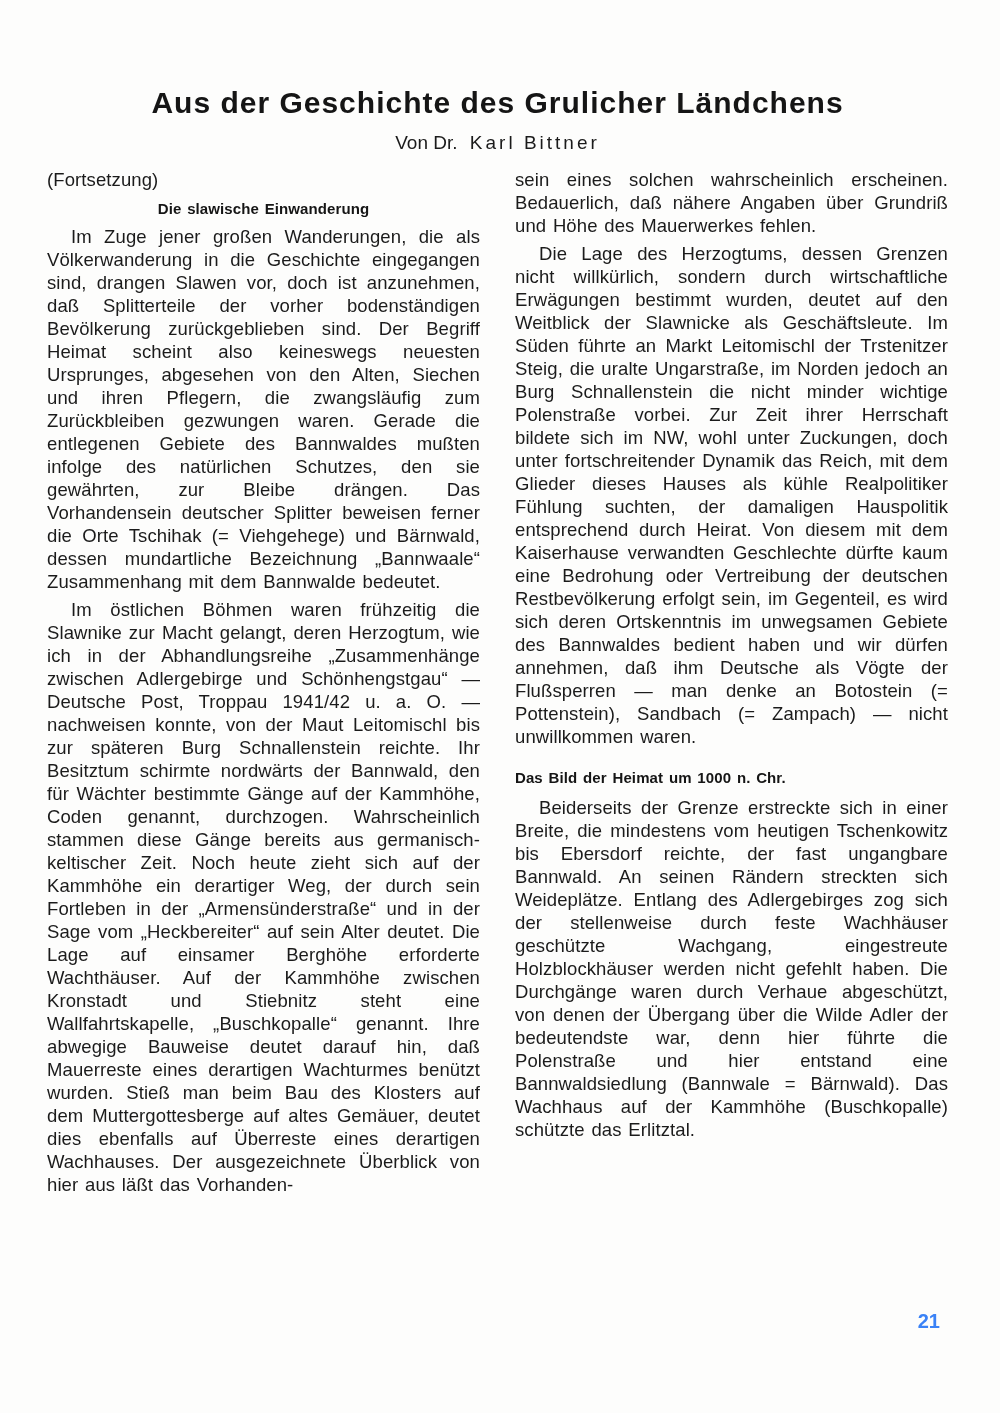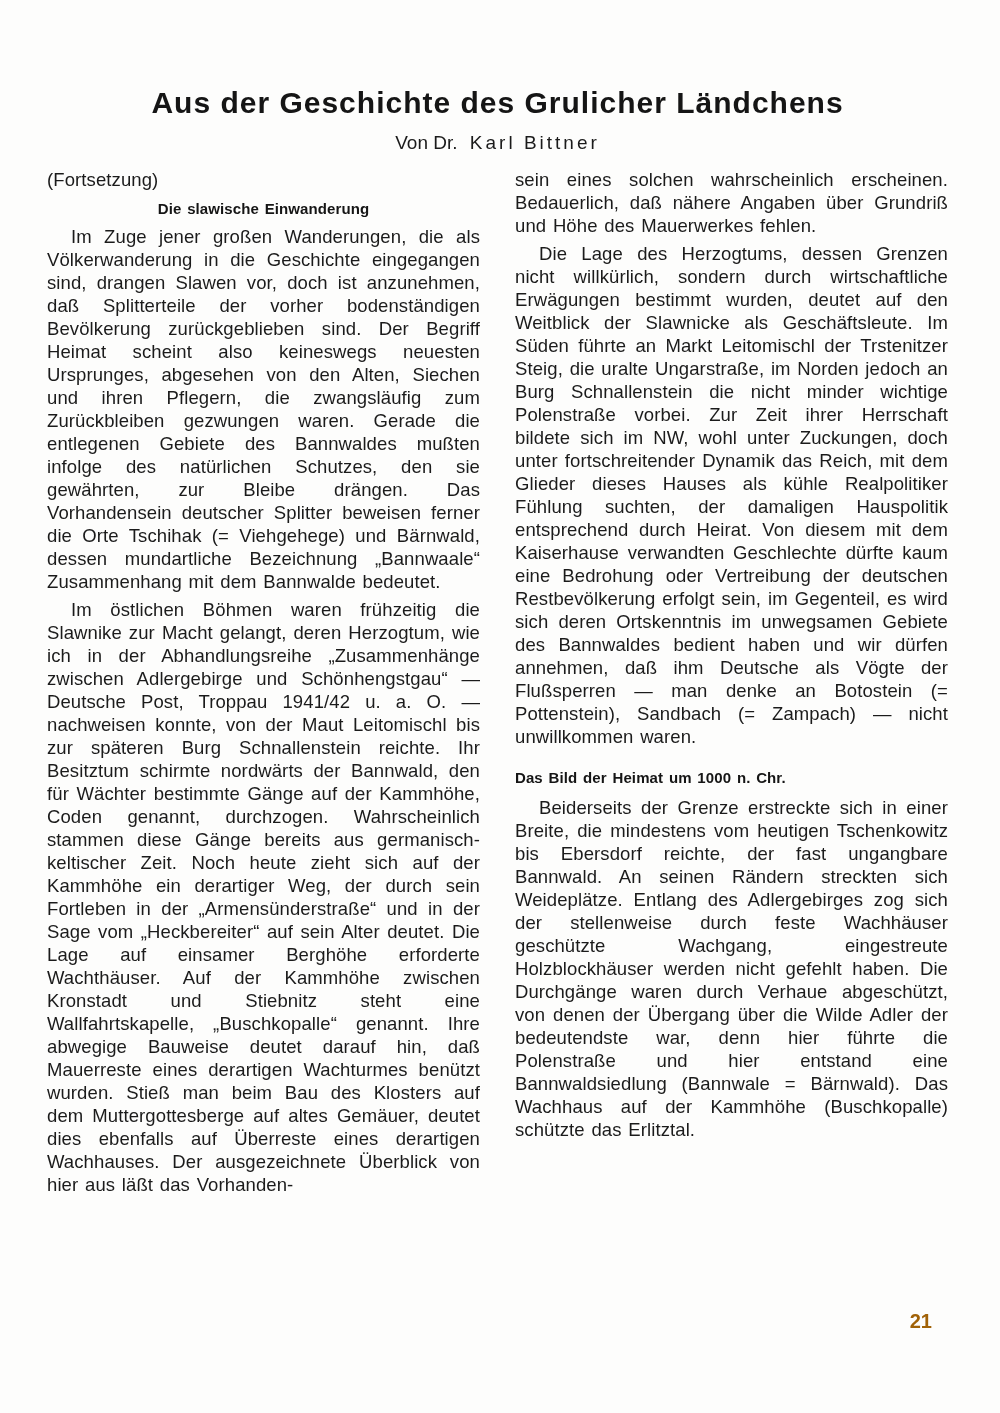--- a/index.html
+++ b/index.html
@@ -60,25 +60,25 @@
   }
   .col-heading.centered { text-align: center; }
   .col-heading.left-aligned { text-align: left; margin-top: 18px; margin-bottom: 7px; }
   .body-para {
     margin: 0 0 5px 0;
     text-indent: 24px;
   }
   .body-para.no-indent { text-indent: 0; }
   .page-number {
     position: absolute;
-    right: 68px;
+    right: 60px;
     bottom: 80px;
     font-weight: bold;
     font-size: 20px;
-    color: #a16207;
+    color: #3b82f6;
   }
 </style>
 </head>
 <body>
 
 <div class="page">
 
   <header class="doc-header">
     <h1 class="title">Aus der Geschichte des Grulicher Ländchens</h1>
     <div class="byline">

